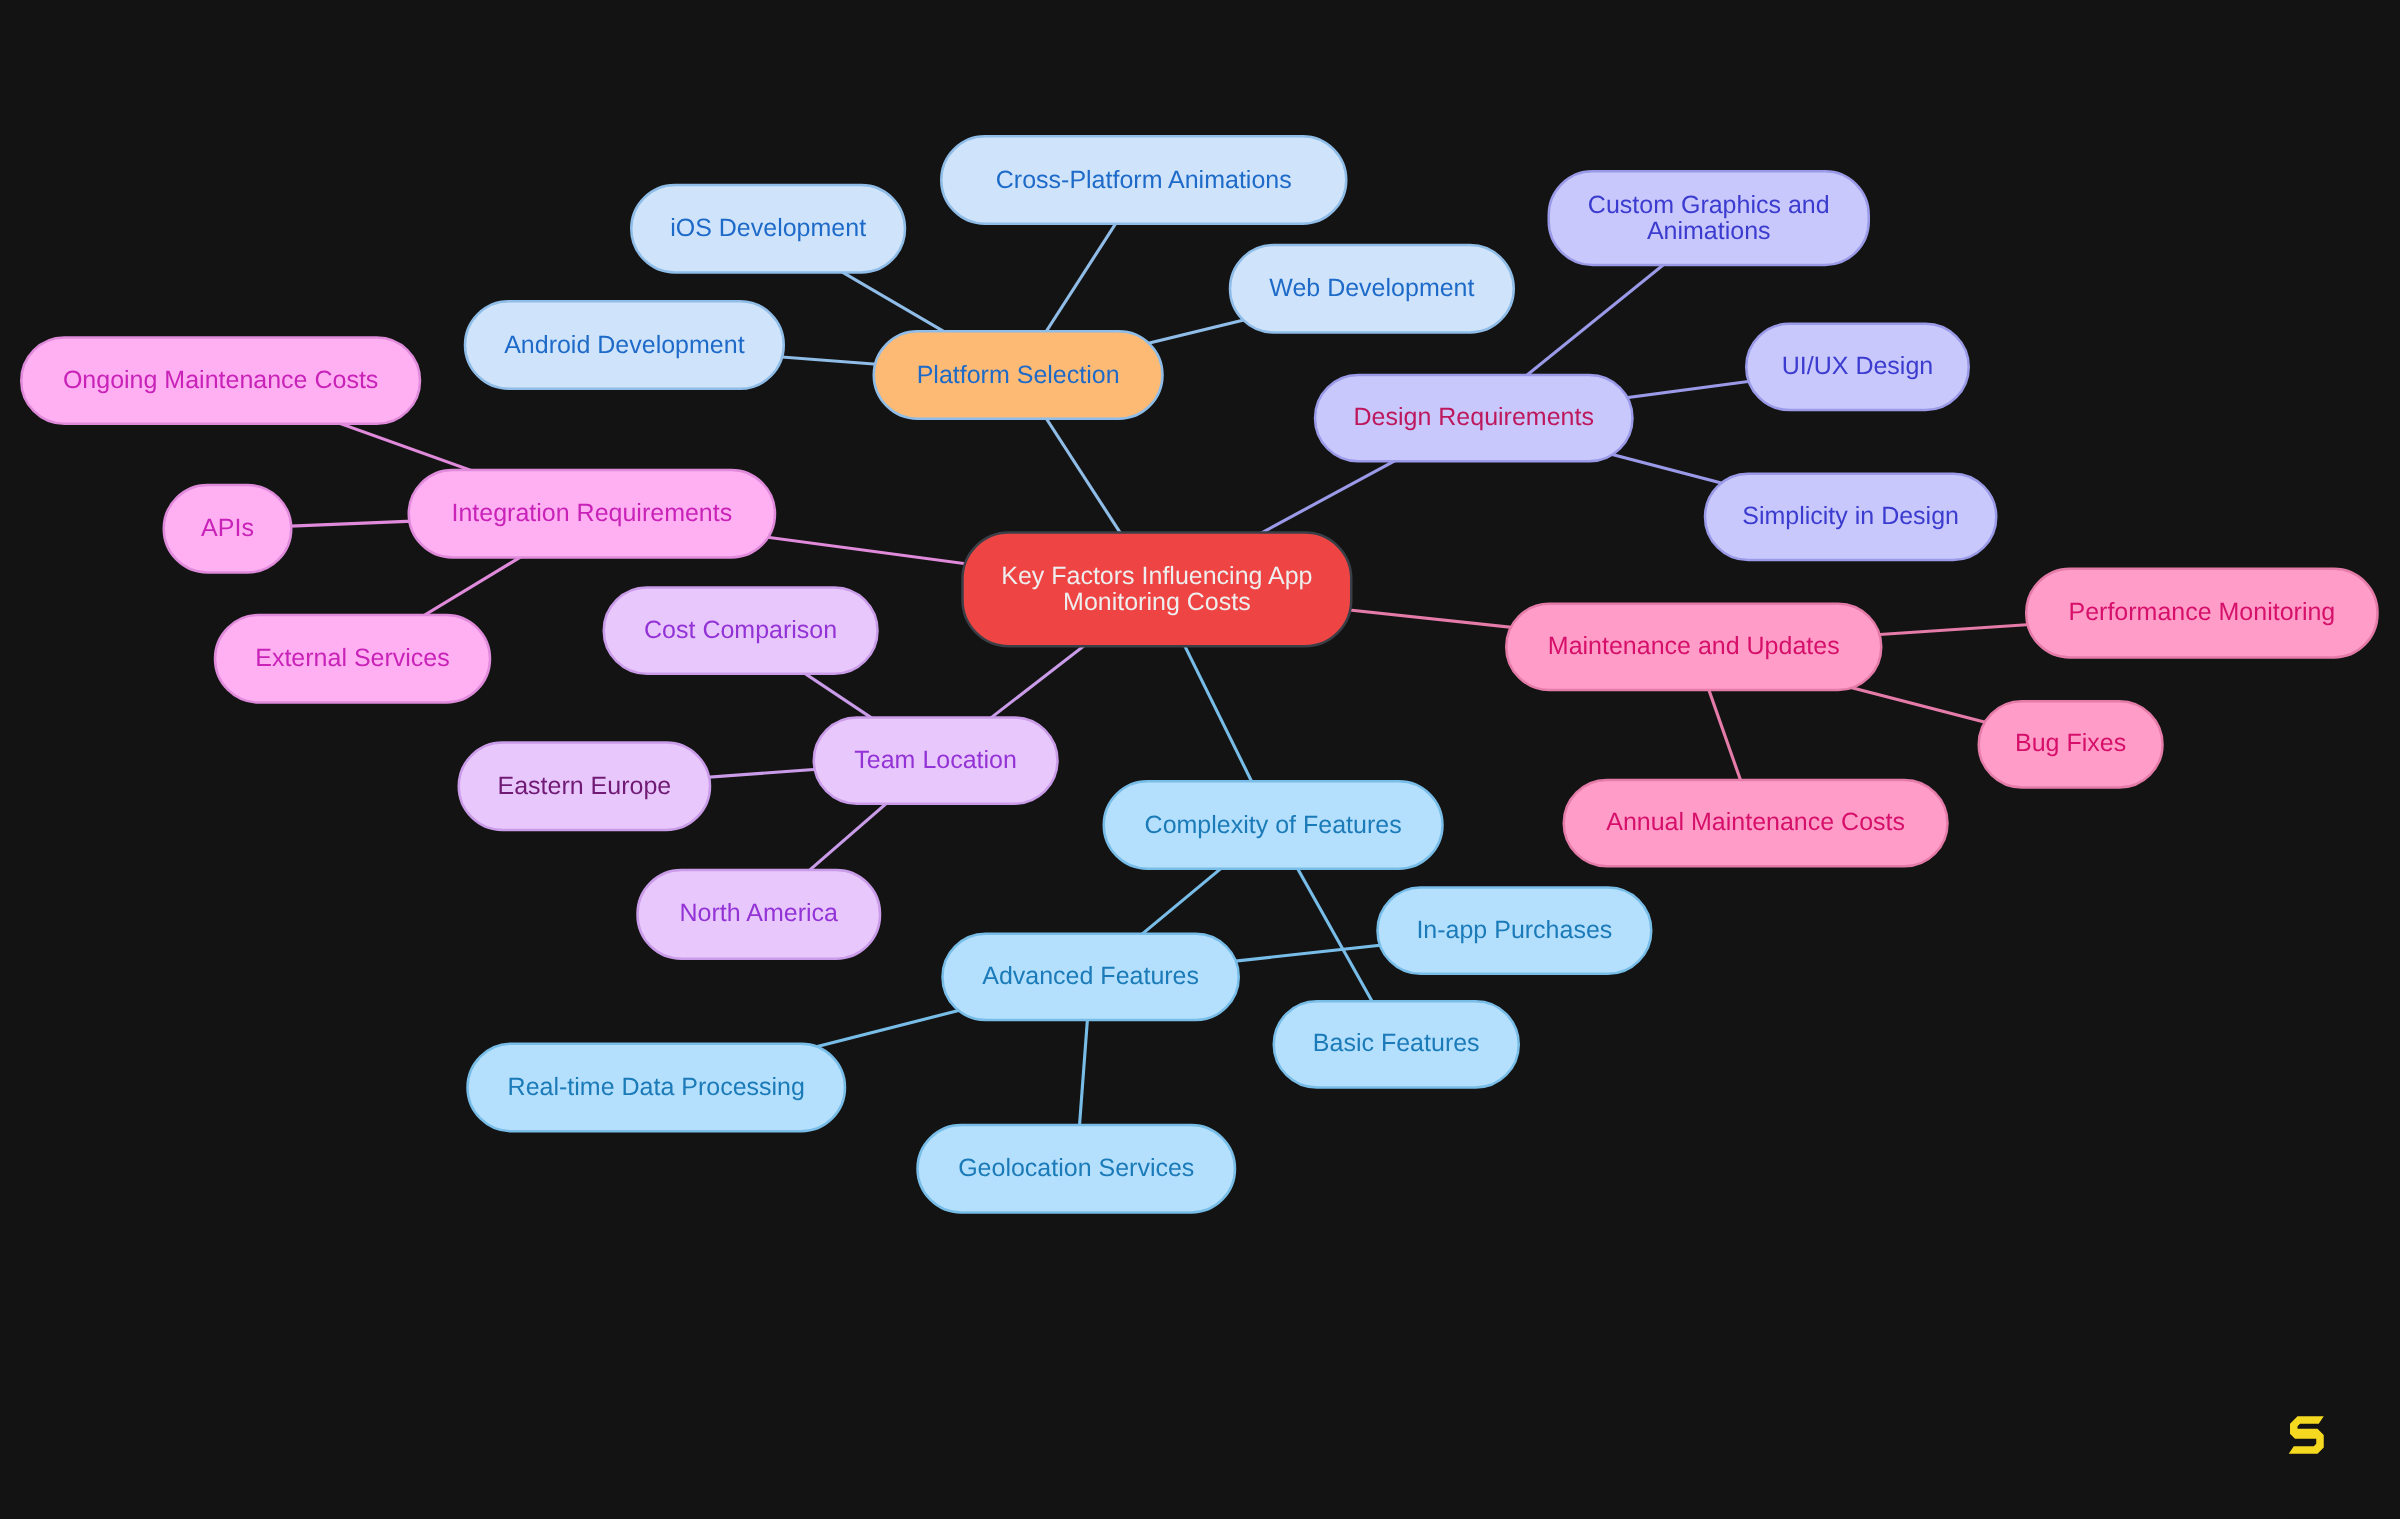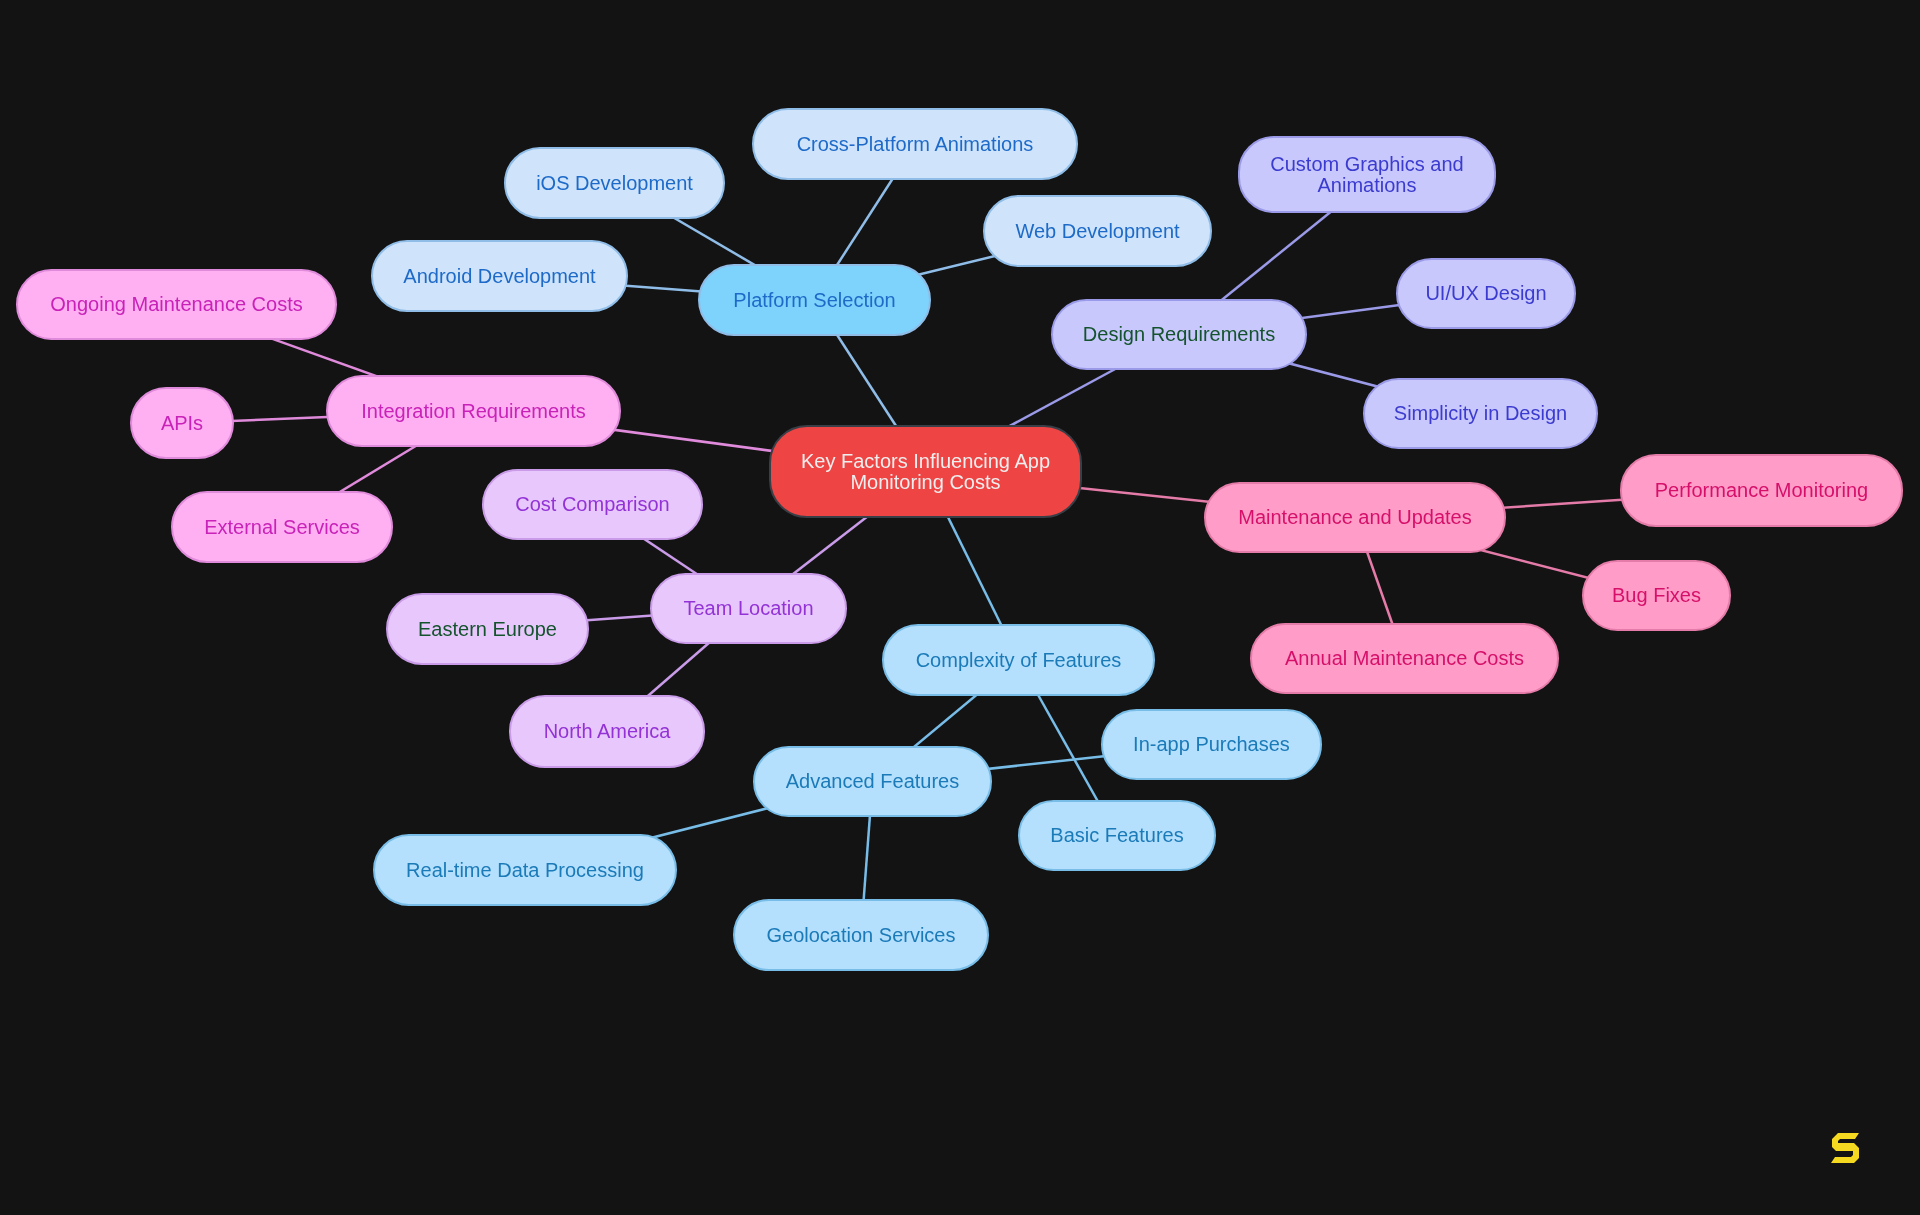--- a/index.html
+++ b/index.html
@@ -47,21 +47,21 @@
       <line x1="473.5" y1="411" x2="182" y2="423" stroke="#e08adb" stroke-width="2.5"></line>
       <line x1="473.5" y1="411" x2="282" y2="527" stroke="#e08adb" stroke-width="2.5"></line>
     </svg>
   <div id="nodes">
       <div class="node root" style="left: 769px; top: 425px; width: 313px; height: 93px; background: #ef4444; border-color: rgb(58, 63, 71); color: rgb(238, 238, 238);">
         <div>
           <span>Key Factors Influencing App</span>
           <span>Monitoring Costs</span>
         </div>
       </div>
-      <div class="node" style="left: 698px; top: 264px; width: 233px; height: 72px; background: #7dd3fc; border-color: rgb(143, 189, 232); color: rgb(30, 106, 200);">
+      <div class="node" style="left: 698px; top: 264px; width: 233px; height: 72px; background: #fdba74; border-color: rgb(143, 189, 232); color: rgb(30, 106, 200);">
         <div>
           <span>Platform Selection</span>
         </div>
       </div>
       <div class="node" style="left: 504px; top: 147px; width: 221px; height: 72px; background: rgb(207, 228, 251); border-color: rgb(143, 189, 232); color: rgb(30, 106, 200);">
         <div>
           <span>iOS Development</span>
         </div>
       </div>
       <div class="node" style="left: 752px; top: 108px; width: 326px; height: 72px; background: rgb(207, 228, 251); border-color: rgb(143, 189, 232); color: rgb(30, 106, 200);">
@@ -72,21 +72,21 @@
       <div class="node" style="left: 983px; top: 195px; width: 229px; height: 72px; background: rgb(207, 228, 251); border-color: rgb(143, 189, 232); color: rgb(30, 106, 200);">
         <div>
           <span>Web Development</span>
         </div>
       </div>
       <div class="node" style="left: 371px; top: 240px; width: 257px; height: 72px; background: rgb(207, 228, 251); border-color: rgb(143, 189, 232); color: rgb(30, 106, 200);">
         <div>
           <span>Android Development</span>
         </div>
       </div>
-      <div class="node" style="left: 1051px; top: 299px; width: 256px; height: 71px; background: rgb(200, 200, 252); border-color: rgb(154, 154, 232); color: #14532d;">
+      <div class="node" style="left: 1051px; top: 299px; width: 256px; height: 71px; background: rgb(200, 200, 252); border-color: rgb(154, 154, 232); color: #be185d;">
         <div>
           <span>Design Requirements</span>
         </div>
       </div>
       <div class="node" style="left: 1238px; top: 136px; width: 258px; height: 77px; background: rgb(200, 200, 252); border-color: rgb(154, 154, 232); color: rgb(59, 59, 207);">
         <div>
           <span>Custom Graphics and</span>
           <span>Animations</span>
         </div>
       </div>
@@ -153,21 +153,21 @@
       <div class="node" style="left: 650px; top: 573px; width: 197px; height: 71px; background: rgb(232, 200, 252); border-color: rgb(201, 155, 232); color: rgb(147, 51, 214);">
         <div>
           <span>Team Location</span>
         </div>
       </div>
       <div class="node" style="left: 482px; top: 469px; width: 221px; height: 71px; background: rgb(232, 200, 252); border-color: rgb(201, 155, 232); color: rgb(147, 51, 214); align-items: center;">
         <div>
           <span>Cost Comparison</span>
         </div>
       </div>
-      <div class="node" style="left: 386px; top: 593px; width: 203px; height: 72px; background: rgb(232, 200, 252); border-color: rgb(201, 155, 232); color: #14532d;">
+      <div class="node" style="left: 366px; top: 593px; width: 203px; height: 72px; background: rgb(232, 200, 252); border-color: rgb(201, 155, 232); color: #701a75;">
         <div>
           <span>Eastern Europe</span>
         </div>
       </div>
       <div class="node" style="left: 509px; top: 695px; width: 196px; height: 73px; background: rgb(232, 200, 252); border-color: rgb(201, 155, 232); color: rgb(147, 51, 214);">
         <div>
           <span>North America</span>
         </div>
       </div>
       <div class="node" style="left: 326px; top: 375px; width: 295px; height: 72px; background: rgb(255, 176, 242); border-color: rgb(224, 138, 219); color: rgb(200, 34, 184);">

